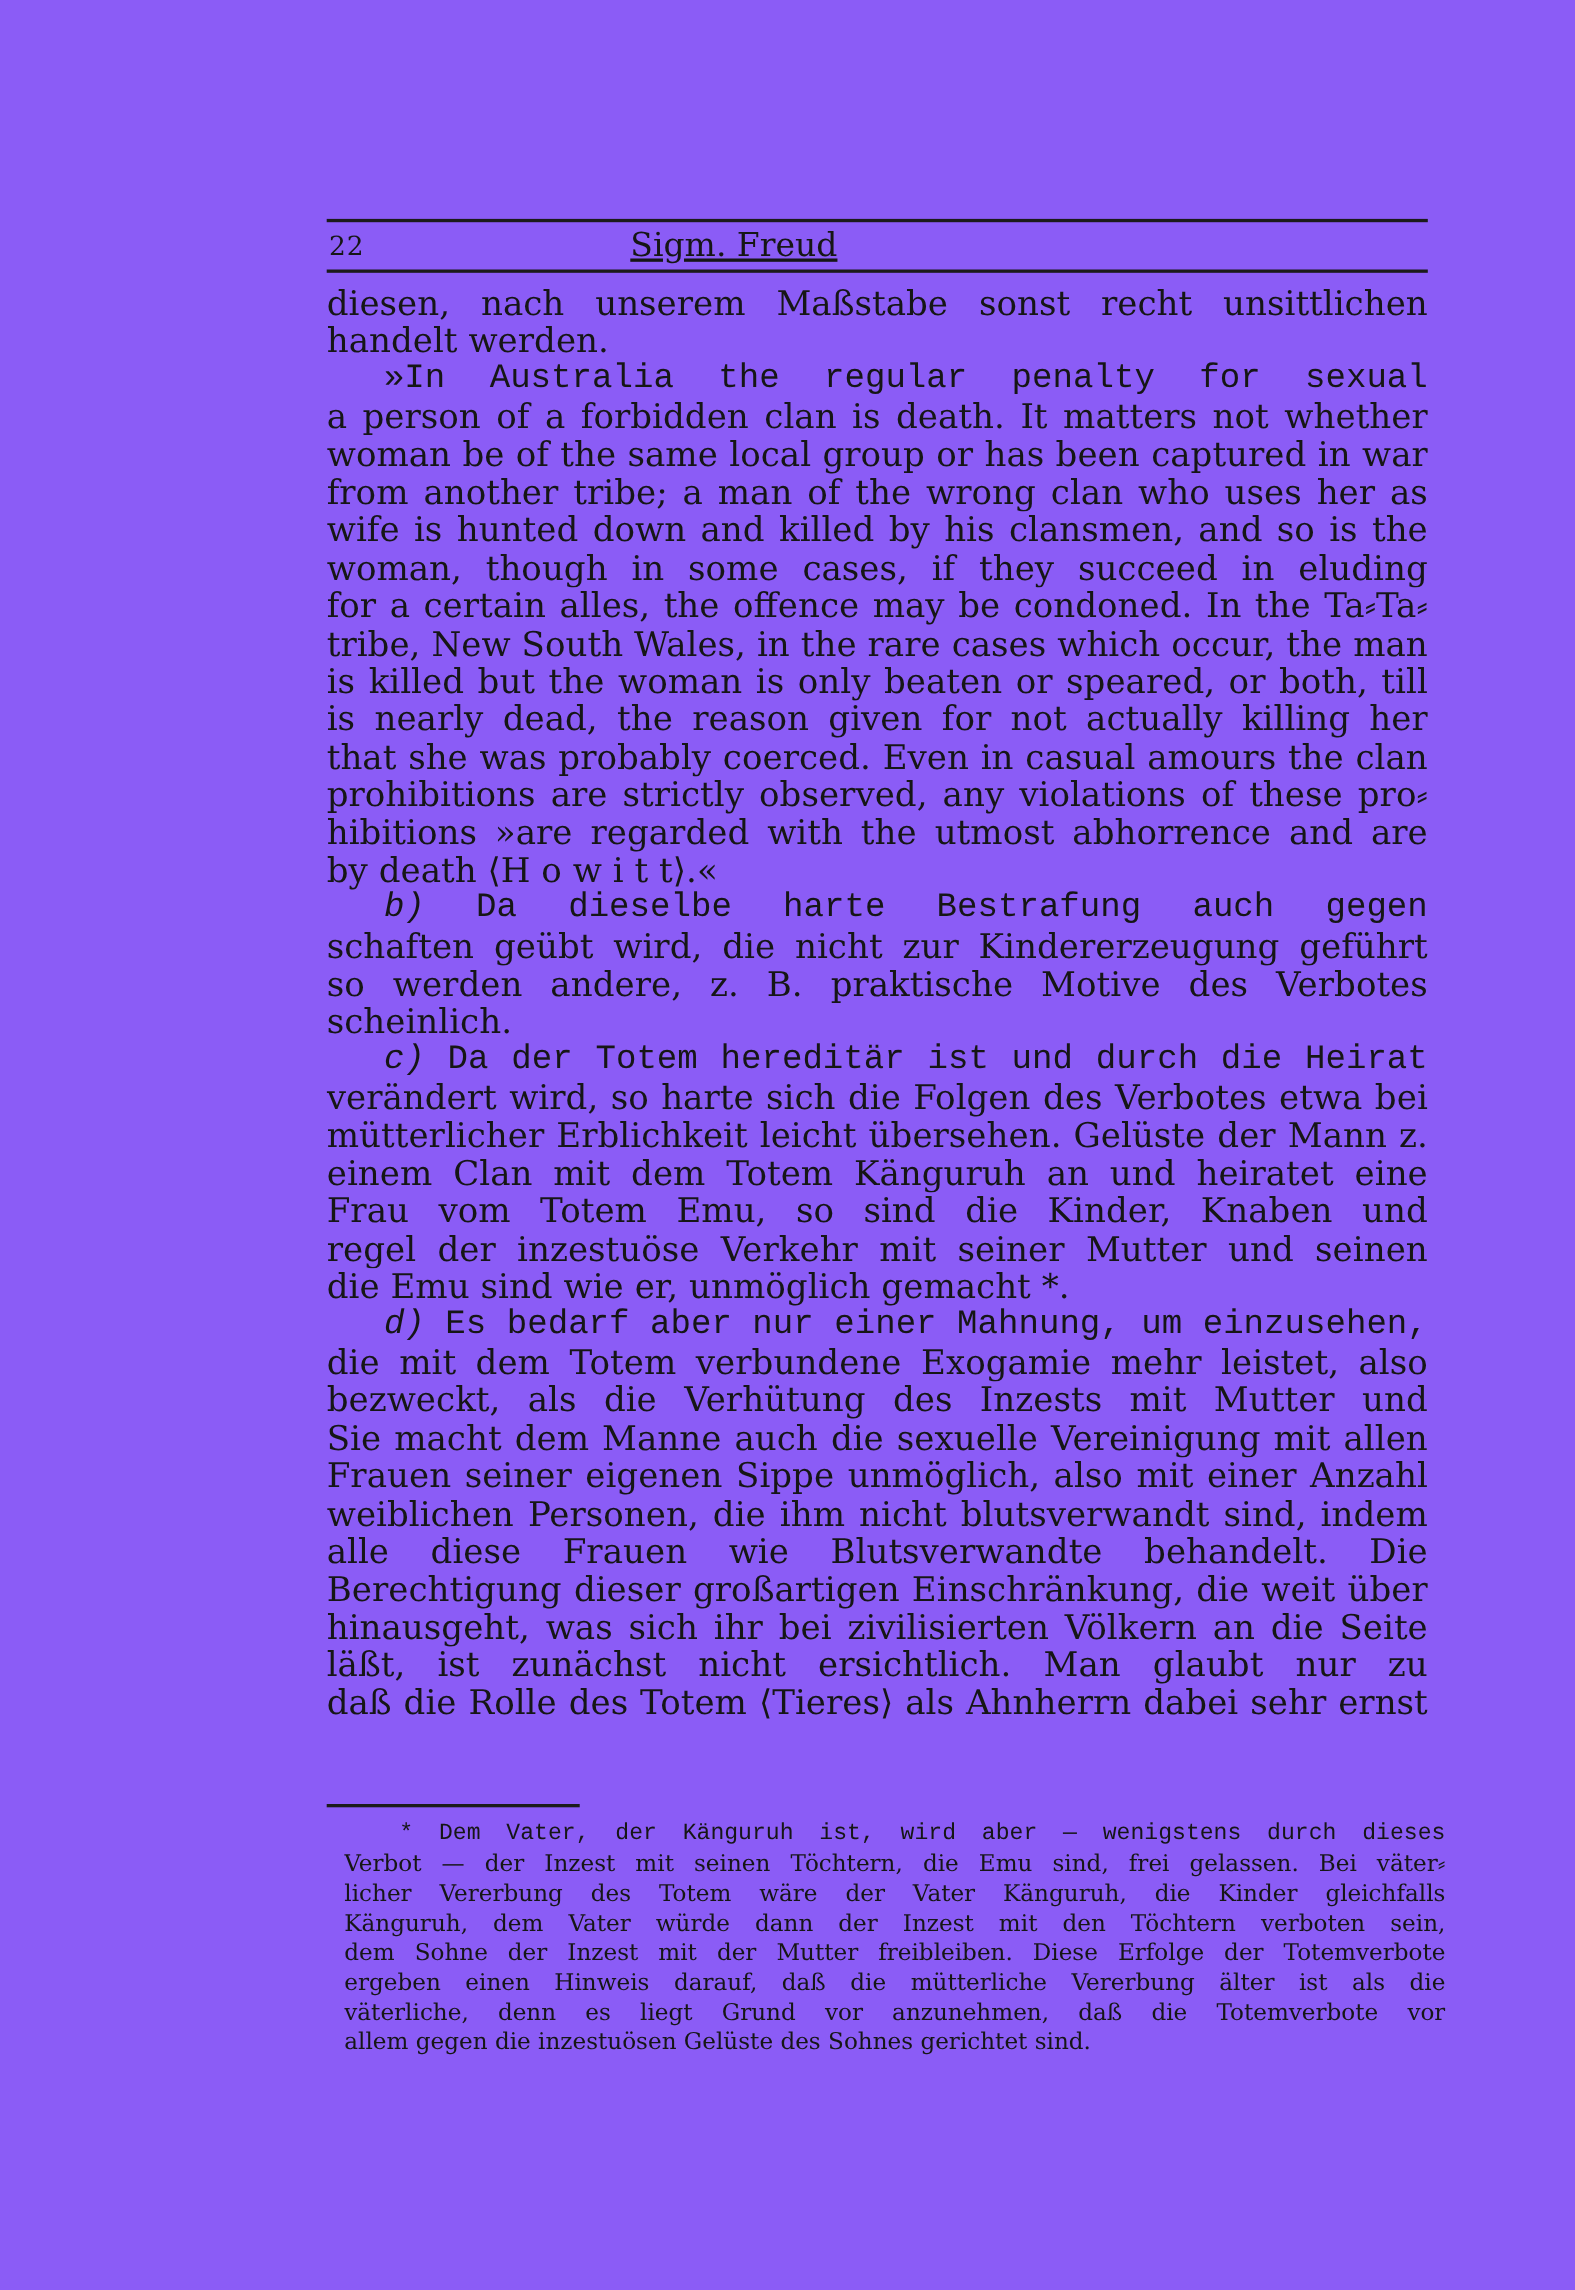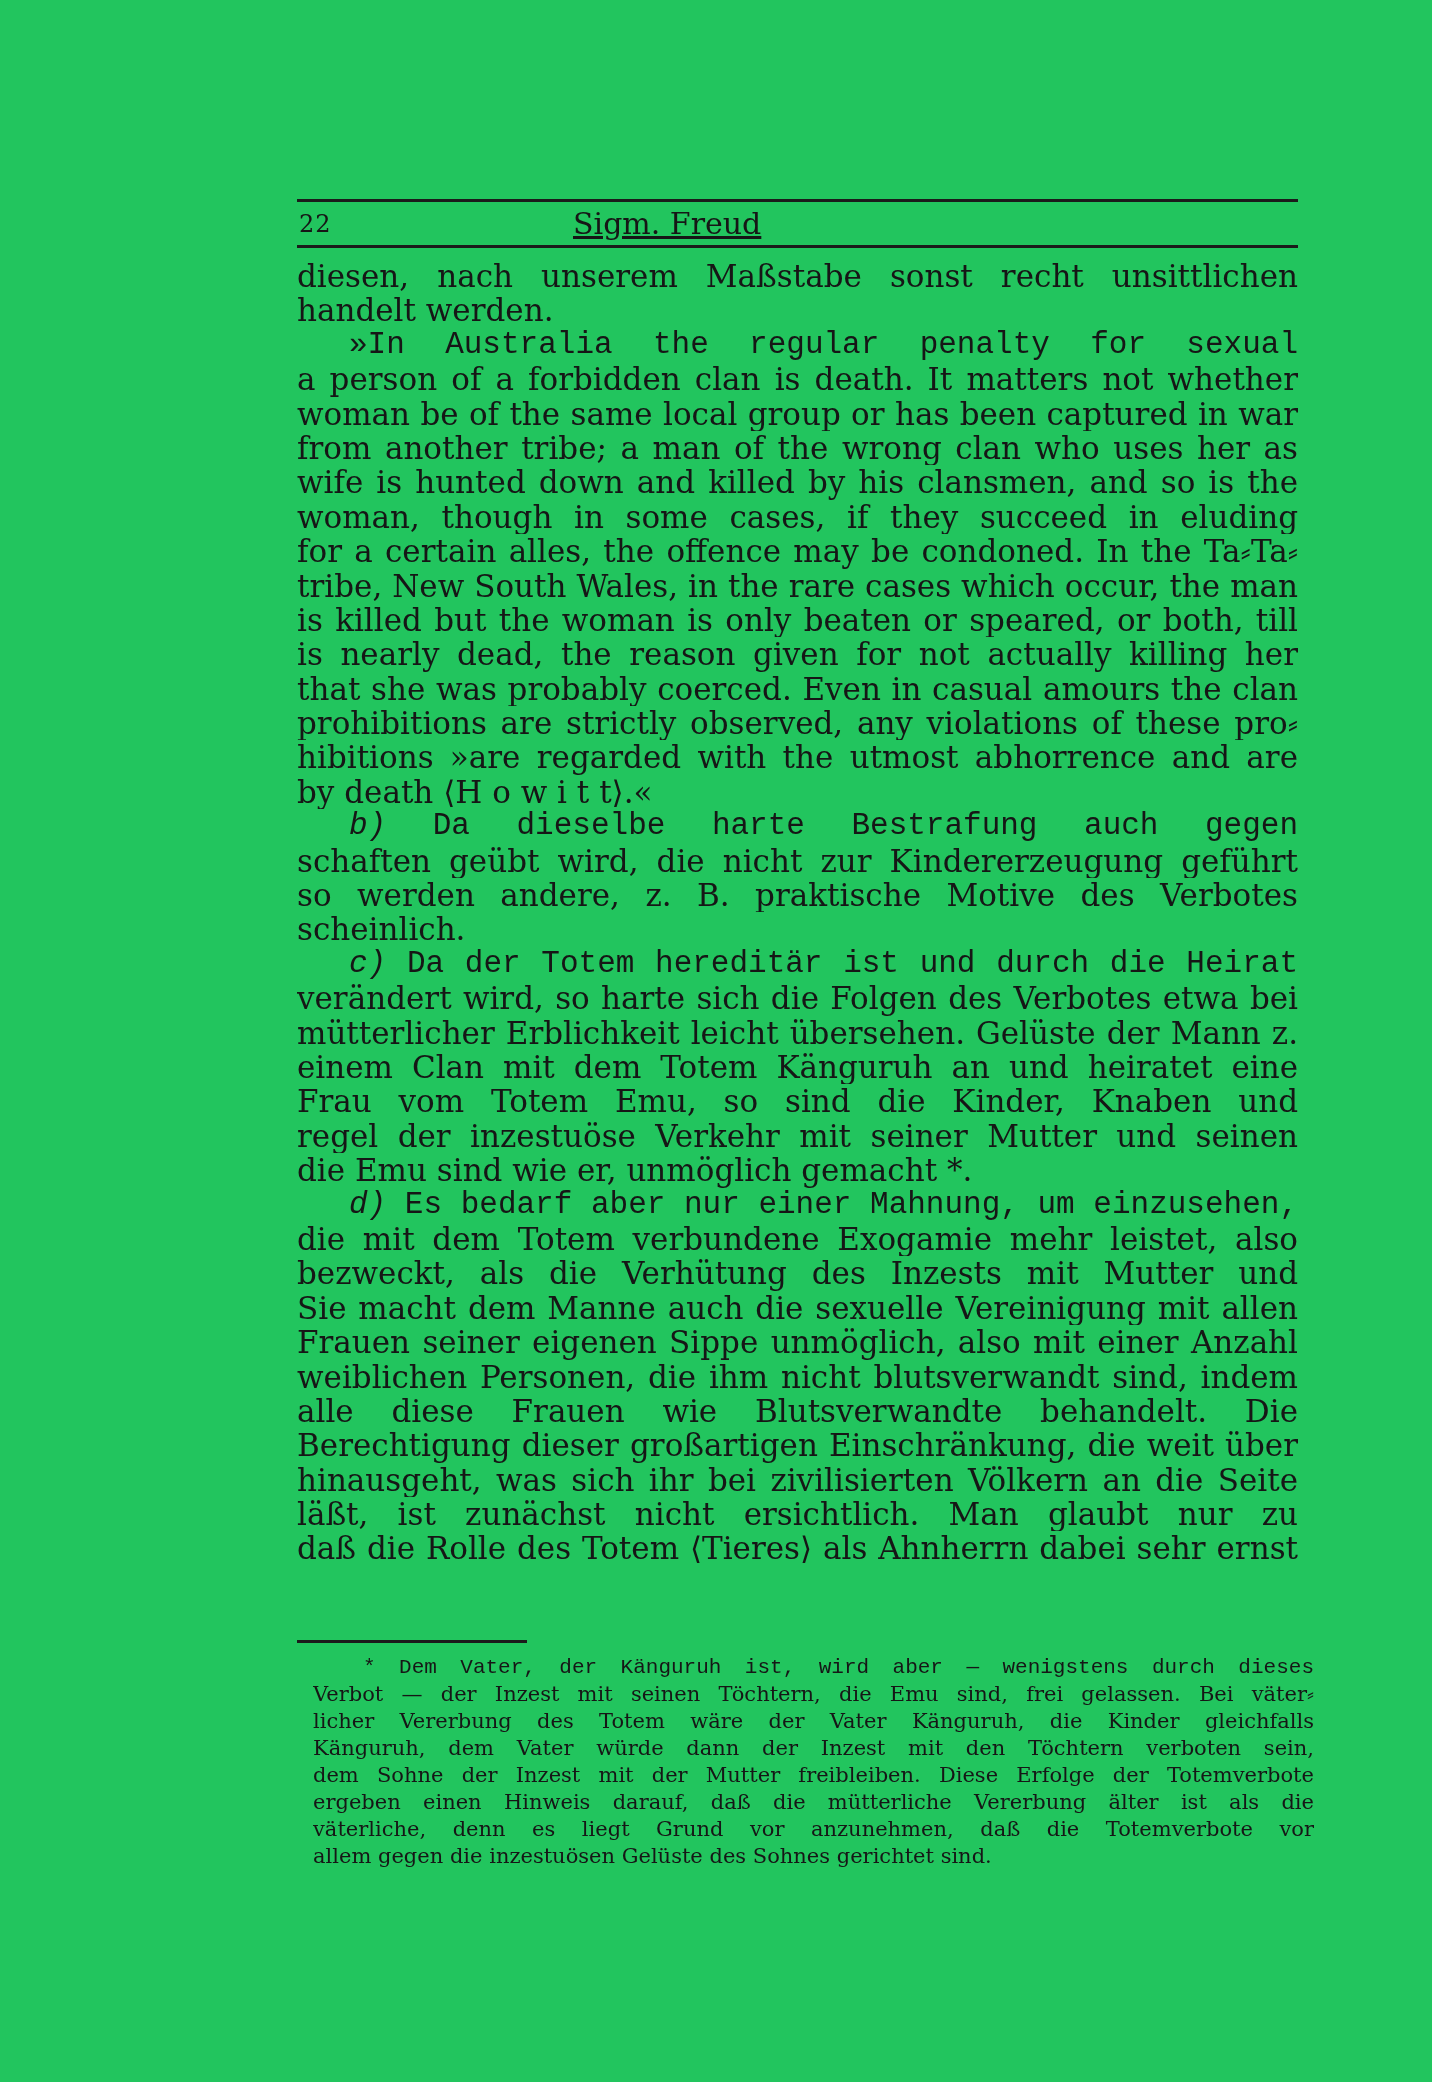--- a/index.html
+++ b/index.html
@@ -5,21 +5,21 @@
   html, body {
     margin: 0;
     padding: 0;
     background: #e9e9e9;
   }
   .page {
     position: relative;
     width: 1432px;
     height: 2082px;
     margin: 0 auto;
-    background: #22c55e;
+    background: #8b5cf6;
     color: #161616;
     font-family: "DejaVu Serif", "Liberation Serif", "DejaVu Sans", serif;
     overflow: hidden;
   }
   .head-rule {
     position: absolute;
     left: 297px;
     width: 1001px;
     height: 3px;
     background: #1b1b1b;

